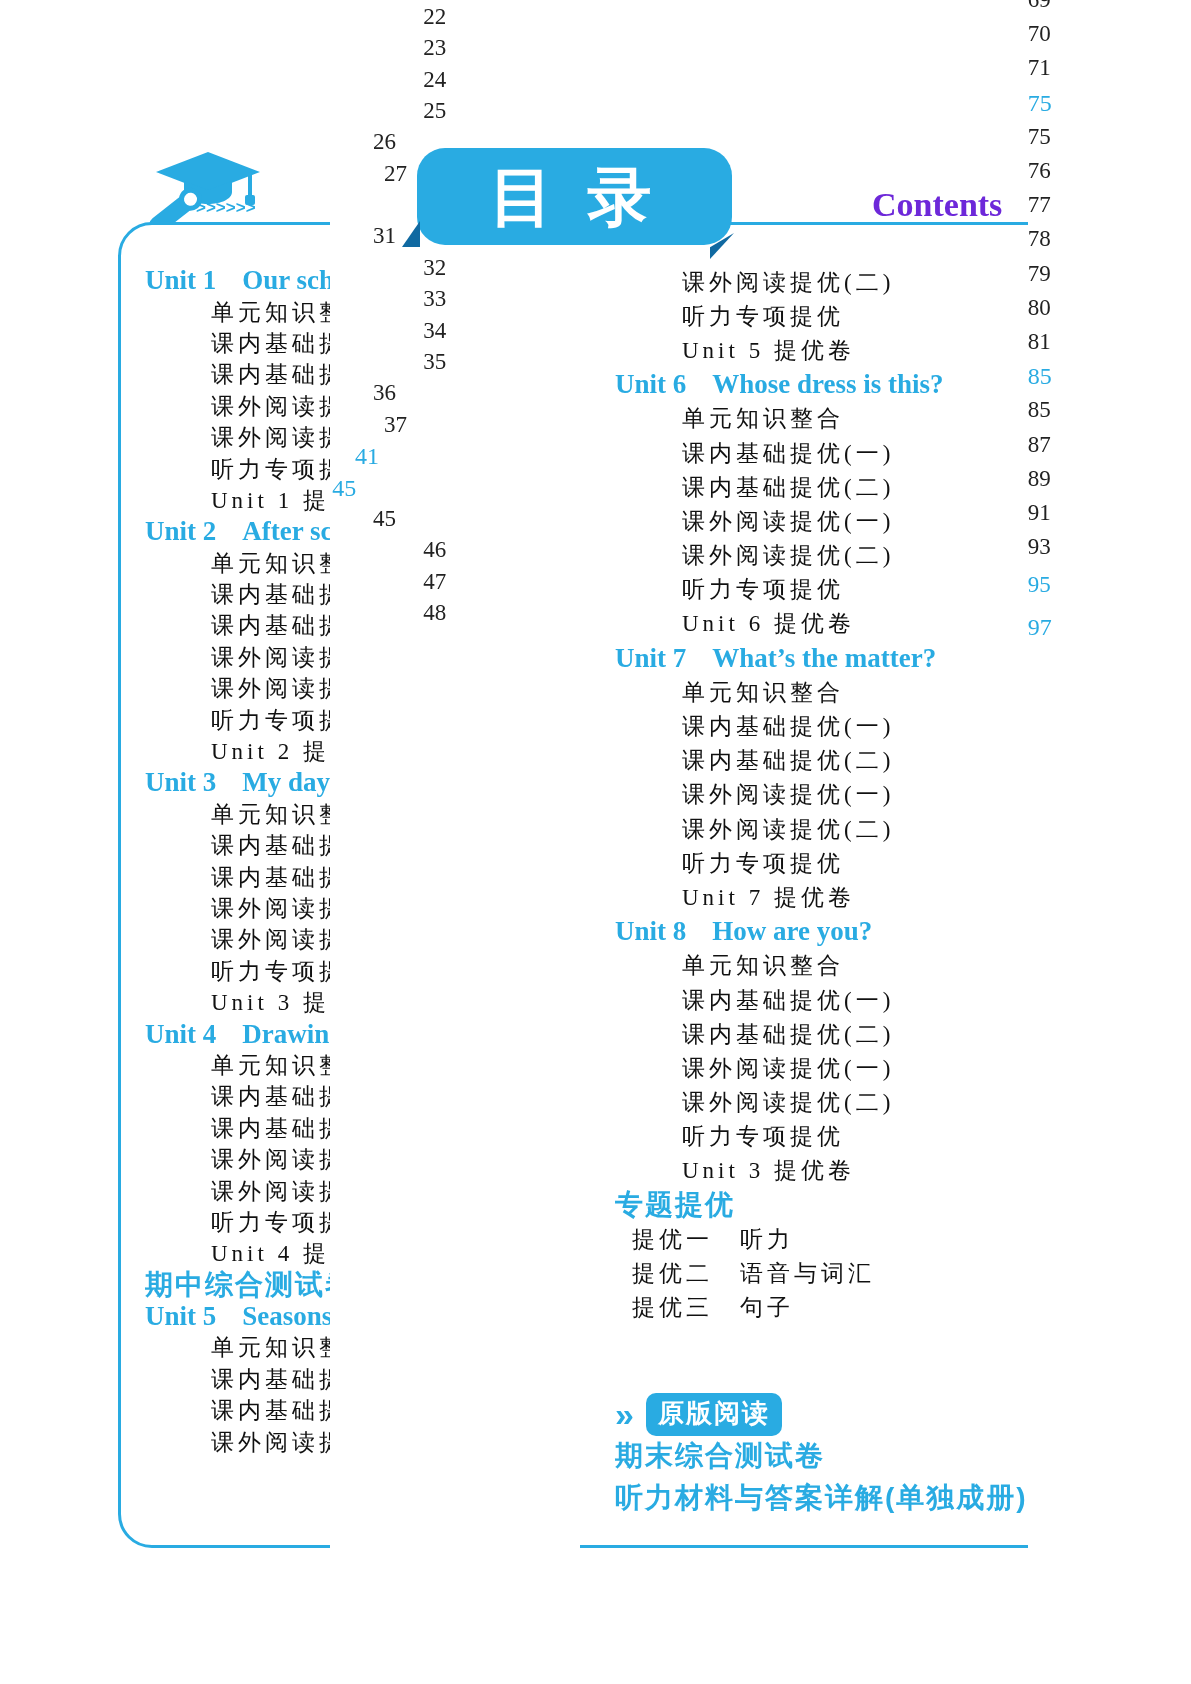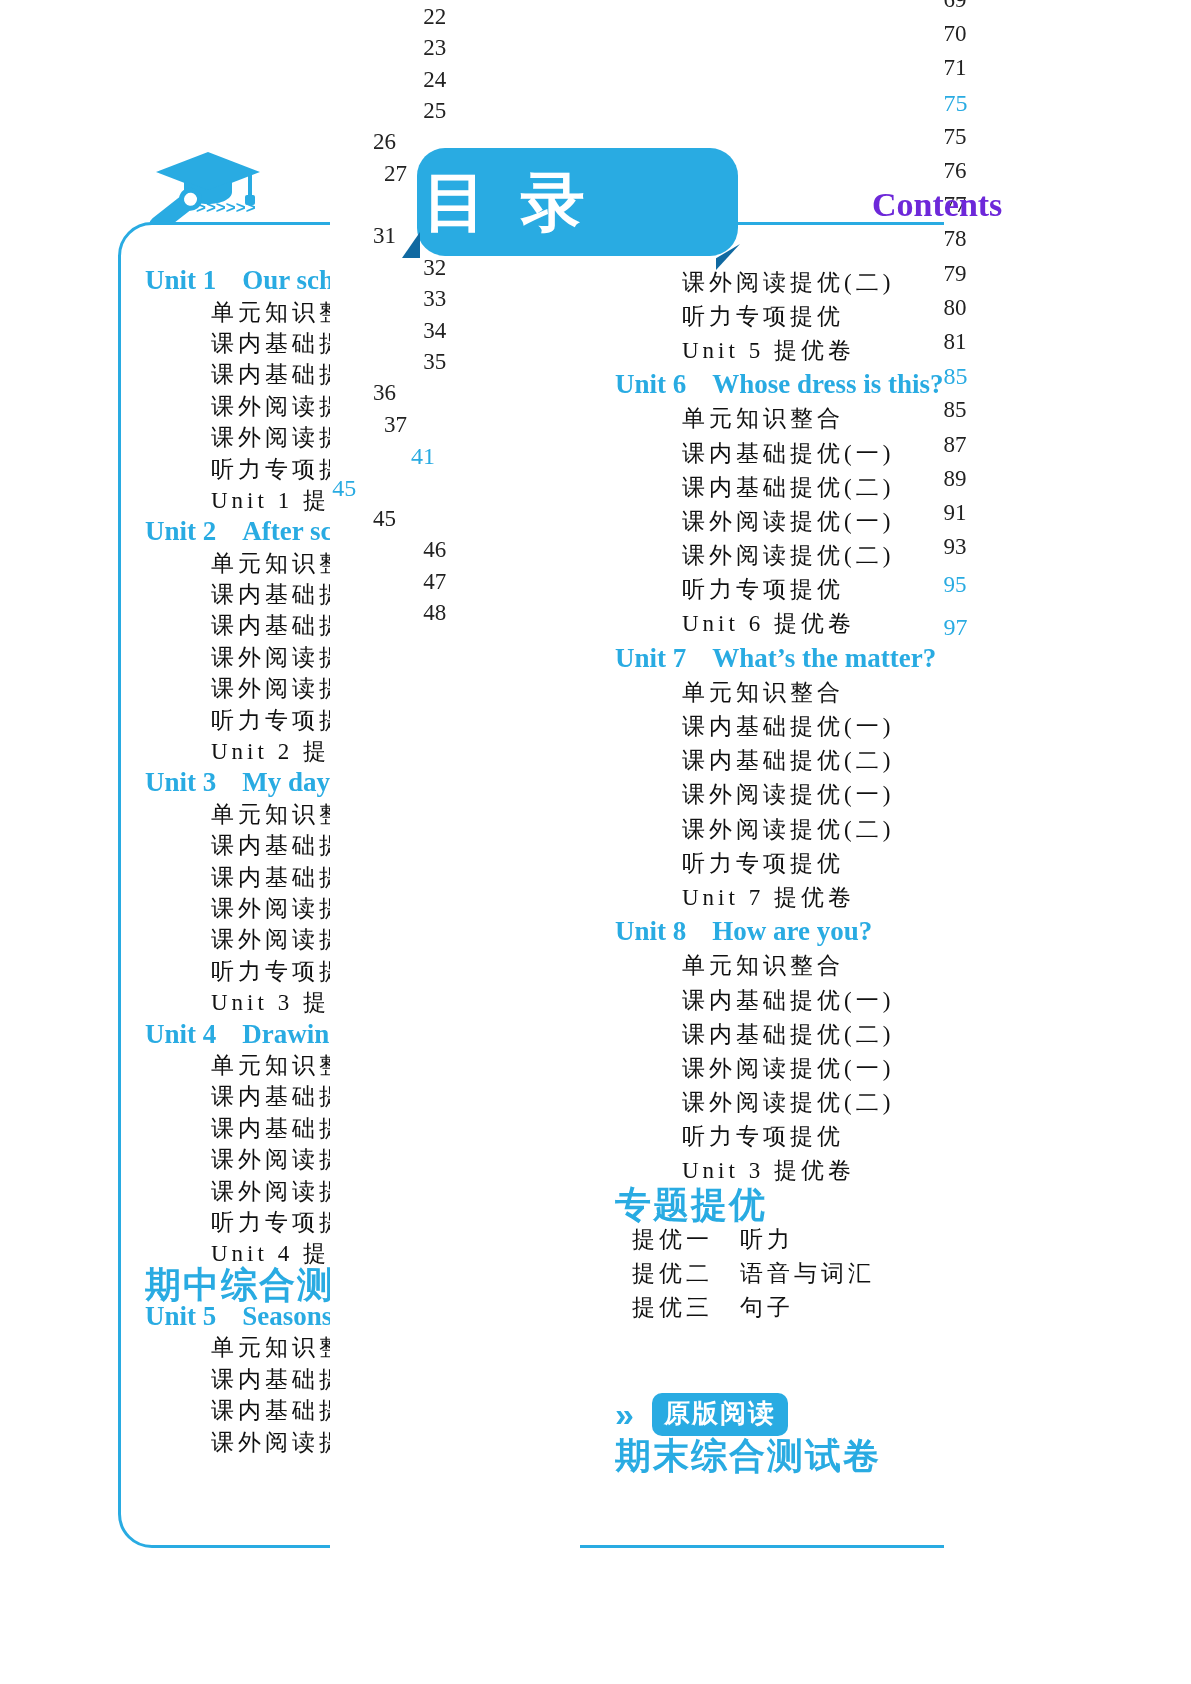--- a/index.html
+++ b/index.html
@@ -1,21 +1,21 @@
 <!DOCTYPE html>
 <html><head>
 <meta charset="utf-8">
 <style>
   html,body{margin:0;padding:0;background:#ffffff;}
   .page{position:relative;width:1191px;height:1684px;background:#fff;overflow:hidden;
         font-family:"Liberation Serif", serif;}
   
   .cap-icon{position:absolute;left:142px;top:150px;width:130px;height:80px;}
-  .ribbon{position:absolute;left:417px;top:148px;width:315px;height:108px;background:#29abe2;
-          border-radius:28px;z-index:3;display:flex;align-items:center;padding-left:6px;}
+  .ribbon{position:absolute;left:417px;top:148px;width:315px;height:97px;background:#29abe2;
+          border-radius:28px;z-index:3;display:flex;align-items:center;justify-content:center;}
   .ribbon .fold-l{position:absolute;left:-15px;bottom:-2px;width:18px;height:26px;background:#1069a1;
           clip-path:polygon(100% 0,100% 100%,0 100%);}
   .ribbon .fold-r{position:absolute;right:-2px;bottom:-14px;width:24px;height:26px;background:#1069a1;
           clip-path:polygon(100% 0,0 55%,0 100%);}
   .ribbon-title{color:#fff;font-family:"Liberation Sans",sans-serif;font-weight:bold;
           font-size:64px;letter-spacing:8px;line-height:1;}
   .contents{position:absolute;left:872px;top:186px;color:#6d28d9;z-index:4;
           font-family:Liberation Serif, serif;font-weight:bold;font-size:34px;}
   
   .toc-box{position:absolute;left:118px;top:222px;width:948px;height:1320px;border:3px solid #29abe2;
@@ -33,26 +33,26 @@
   .row .page{margin-left:auto;font-size:23px;color:#222;}
   .row .page.blue{color:#29abe2;}
   .row.item{padding-left:66px;}
   .col-right .row.item{padding-left:67px;}
   .col-right .row.item2{padding-left:17px;}
   .row.unit{color:#29abe2;}
   .row.unit .unit-no,.row.unit .unit-title{font-weight:bold;font-size:27px;white-space:nowrap;}
   .row.unit .unit-no{margin-right:26px;}
   .row.unit .page{font-size:24px;}
   .row.special .label{font-family:"Liberation Sans",sans-serif;font-weight:bold;color:#29abe2;
-          font-size:36px;letter-spacing:2px;text-align:right;}
+          font-size:28px;letter-spacing:2px;text-align:right;}
   .row.special .page{font-size:24px;}
   .row.badge-row .chev{color:#29abe2;font-family:"Liberation Sans",sans-serif;font-weight:bold;
           font-size:34px;line-height:1;margin-right:12px;}
   .row.badge-row .badge{background:#29abe2;color:#fff;font-family:"Liberation Sans",sans-serif;
-          font-weight:bold;font-size:26px;letter-spacing:2px;padding:3px 12px 5px 12px;border-radius:10px;margin-left:6px;}
+          font-weight:bold;font-size:26px;letter-spacing:2px;padding:3px 12px 5px 12px;border-radius:10px;}
   .chevrons{position:absolute;left:196px;top:198px;color:#29abe2;font-family:"Liberation Sans",sans-serif;
           font-weight:bold;font-size:17px;letter-spacing:0px;z-index:2;}
 </style>
 </head>
 <body>
 
 <div class="page">
 
   <svg class="cap-icon" viewBox="0 0 130 80">
     <polygon points="66,2 118,22 66,42 14,22" fill="#29abe2"></polygon>
@@ -372,18 +372,19 @@
         <div class="row badge-row tall">
           <span class="chev">»</span>
           <span class="badge">原版阅读</span>
           <span class="page blue">95</span>
         </div>
         <div class="row special tall">
           <span class="label">期末综合测试卷</span>
           <span class="page blue">97</span>
         </div>
         <div class="row special tall">
+          <span class="label">听力材料与答案详解(单独成册)</span>
           <span class="page blue"></span>
         </div>
       </div>
   </div>
 
 </div>
 
 </body></html>

